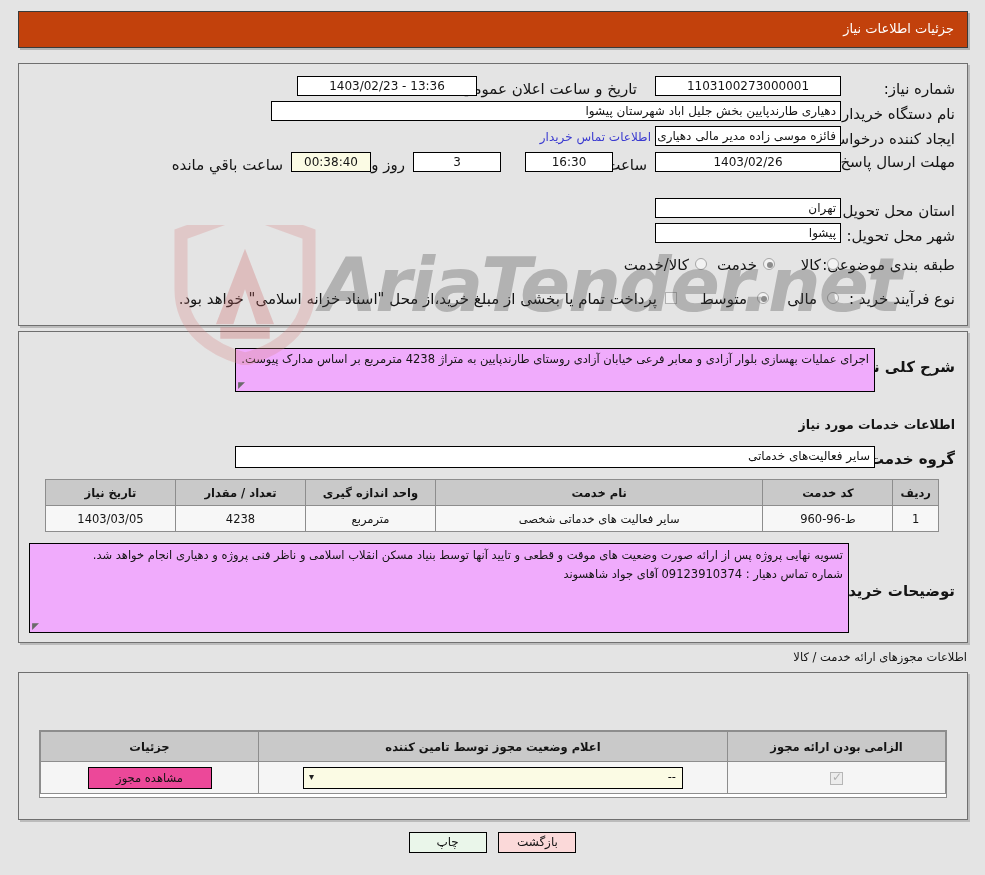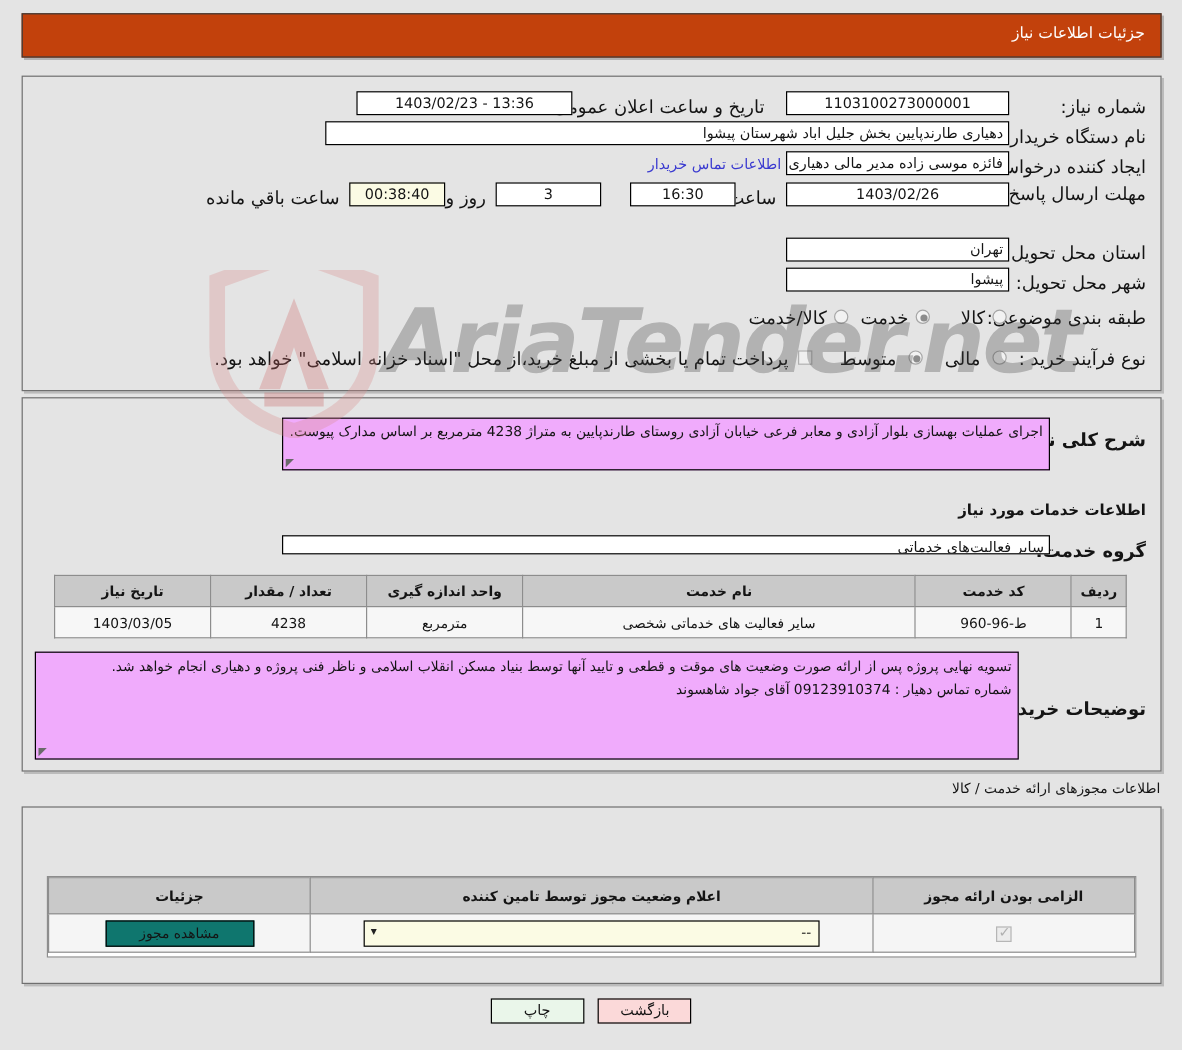--- a/index.html
+++ b/index.html
@@ -245,21 +245,21 @@
   .selectbox .arr {
     position: absolute;
     left: 5px; top: 3px;
     font-size: 10px;
     color: #222;
   }
   .btn-view {
     display: inline-block;
     min-width: 124px;
     height: 22px;
-    background: #0f766e;
+    background: #ec4899;
     border: 1px solid #000000;
     font-size: 11.5px;
     color: #141414;
     line-height: 20px;
     text-align: center;
     cursor: pointer;
   }
 
   
   .footer-btns {
@@ -348,21 +348,21 @@
 
     <span class="lbl" style="right:12px; top:26px; font-weight:bold;">شرح کلی نیاز:</span>
     <div class="ta" style="right:92px; top:16px; width:640px; height:44px;">
       <span>اجرای عملیات بهسازی بلوار آزادی و معابر فرعی خیابان آزادی روستای طارندپایین به متراژ 4238 مترمربع بر اساس مدارک پیوست.</span>
       <span class="grip"></span>
     </div>
 
     <span class="section-head" style="right:12px; top:85px;">اطلاعات خدمات مورد نیاز</span>
 
     <span class="lbl" style="right:12px; top:118px; font-weight:bold;">گروه خدمت:</span>
-    <div class="fld" style="right:92px; top:114px; width:640px; height:16px;">سایر فعالیت‌های خدماتی</div>
+    <div class="fld" style="right:92px; top:114px; width:640px; height:22px;">سایر فعالیت‌های خدماتی</div>
 
     <table class="grid" style="right:28px; top:147px; width:894px;">
       <thead>
         <tr>
           <th style="width:38px;">ردیف</th>
           <th style="width:130px;">کد خدمت</th>
           <th>نام خدمت</th>
           <th style="width:130px;">واحد اندازه گیری</th>
           <th style="width:130px;">تعداد / مقدار</th>
           <th style="width:130px;">تاریخ نیاز</th>

